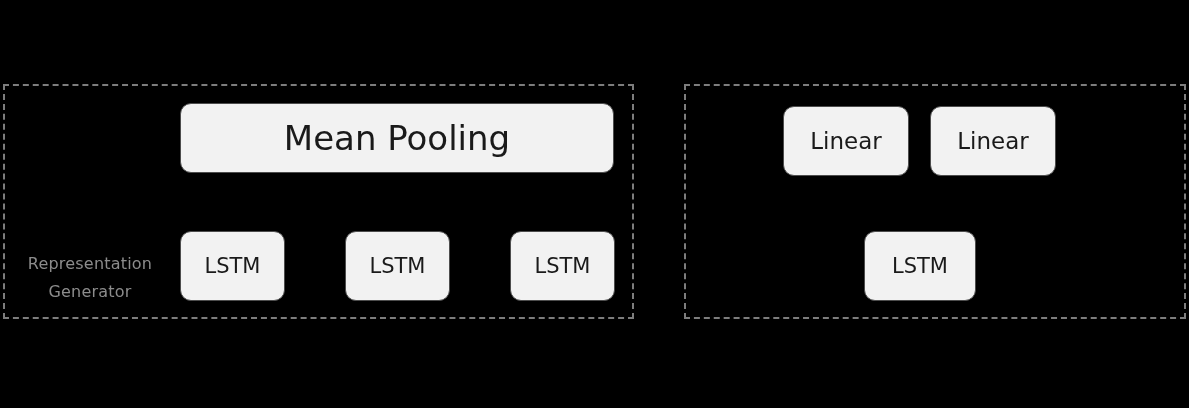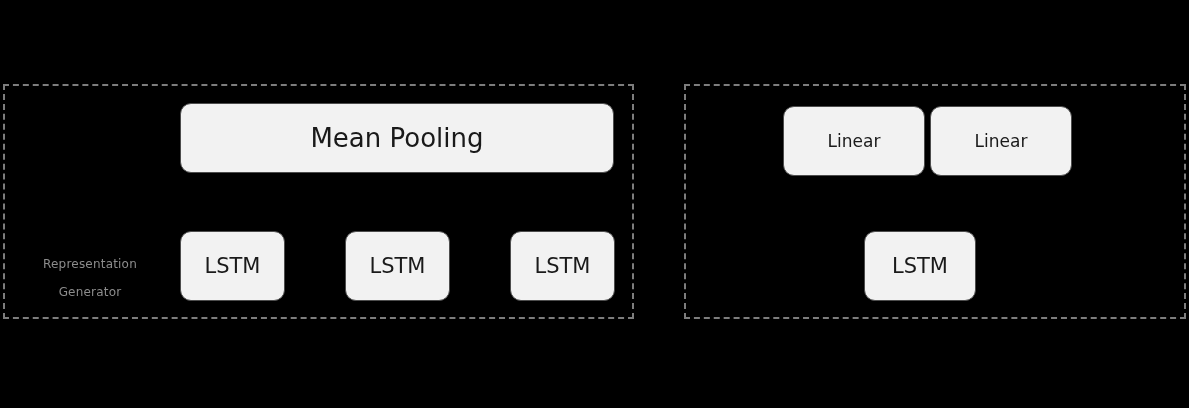--- a/index.html
+++ b/index.html
@@ -37,21 +37,21 @@
     top: 84px;
     width: 502px;
     height: 235px;
   }
 
   
   .group-label {
     position: absolute;
     color: #8c8c8c;
     font-family: "DejaVu Sans", sans-serif;
-    font-size: 12px;
+    font-size: 16px;
     line-height: 28px;
     text-align: center;
     white-space: pre-line;
     letter-spacing: 0.2px;
   }
   #label-representation-generator {
     left: 10px;
     top: 250px;
     width: 160px;
   }
@@ -80,38 +80,38 @@
     display: block;
     text-align: center;
     line-height: 1;
   }
 
   #node-mean-pooling {
     left: 180px;
     top: 103px;
     width: 434px;
     height: 70px;
-    font-size: 26px;
+    font-size: 34px;
   }
 
   .node-lstm-left {
     top: 231px;
     width: 105px;
     height: 70px;
     font-size: 21px;
   }
   #node-lstm-1 { left: 180px; }
   #node-lstm-2 { left: 345px; }
   #node-lstm-3 { left: 510px; }
 
   .node-linear {
     top: 106px;
-    width: 142px;
+    width: 126px;
     height: 70px;
-    font-size: 17px;
+    font-size: 23px;
   }
   #node-linear-1 { left: 783px; }
   #node-linear-2 { left: 930px; }
 
   #node-lstm-scorer {
     left: 864px;
     top: 231px;
     width: 112px;
     height: 70px;
     font-size: 21px;

